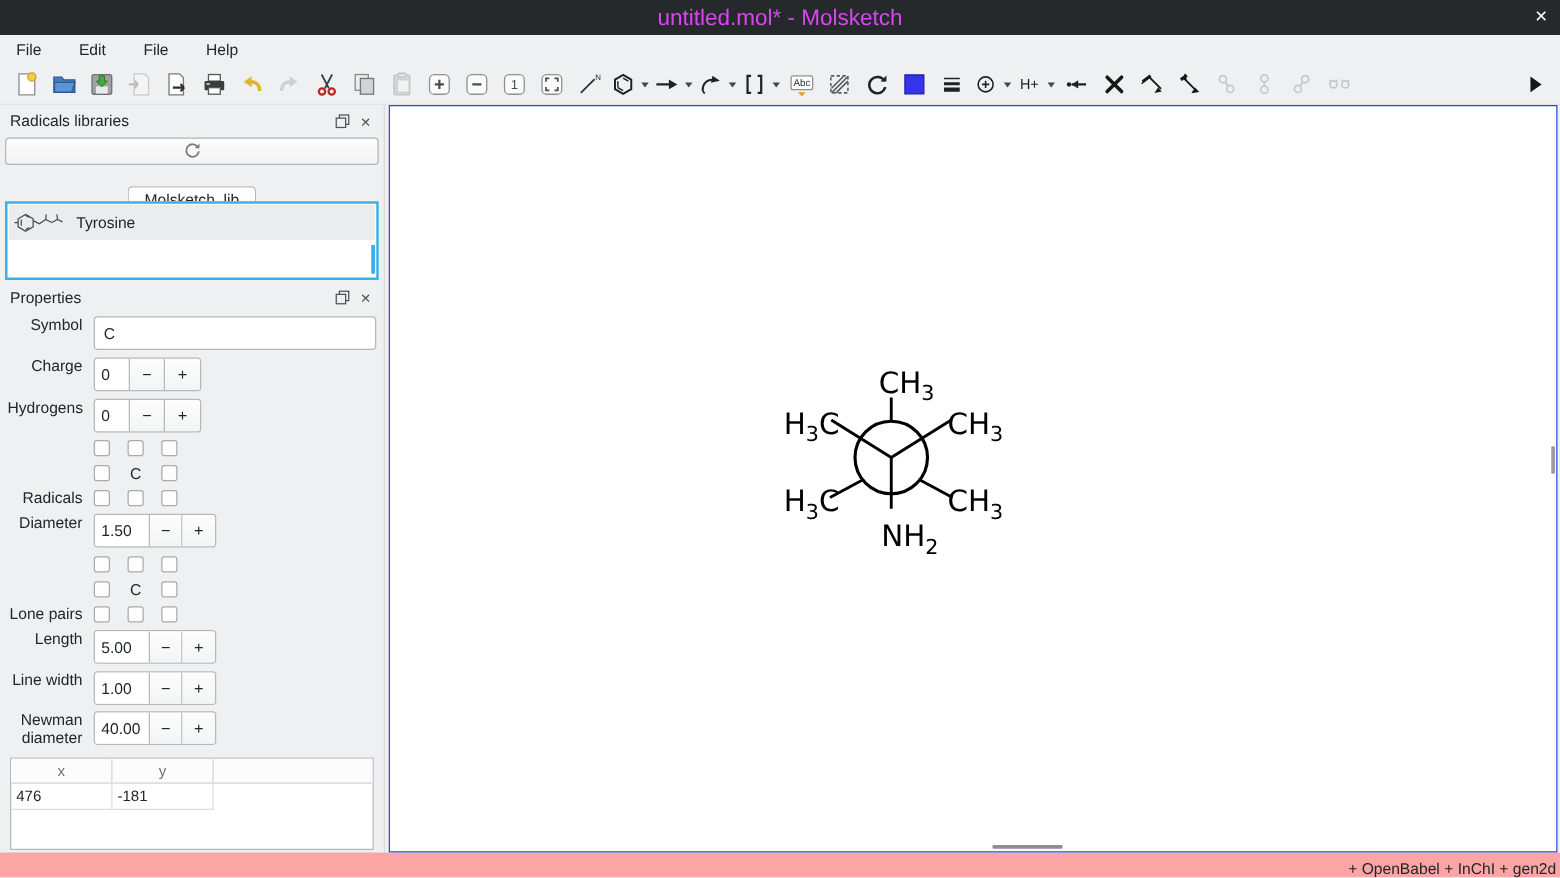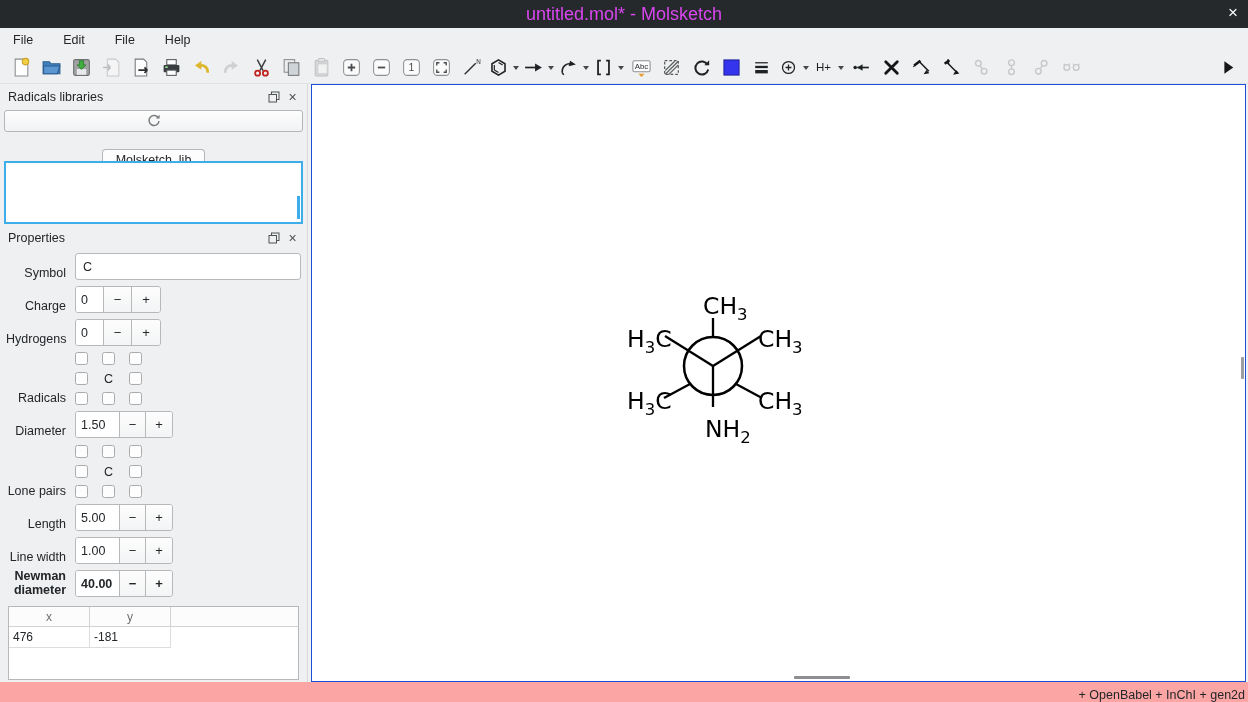--- a/index.html
+++ b/index.html
@@ -46,38 +46,38 @@
 
   .libbox { margin:0 4px; height:63px; background:#fff; border:2px solid #3daee9; position:relative; }
   .lib-item { height:28px; margin:1px; background:#ebecee; display:flex; align-items:center; padding-left:3px; }
   .lib-item .thumb { width:44px; height:26px; }
   .lib-item .thumb svg { width:44px; height:26px; }
   .lib-item .lbl { margin-left:7px; }
   .lib-scroll { position:absolute; right:1px; top:33px; width:3px; height:23px; background:#3daee9; }
 
   
   .props { flex:1; display:flex; flex-direction:column; }
-  .prow { display:flex; align-items:flex-end; margin:0 6px; }
+  .prow { display:flex; align-items:flex-start; margin:0 6px; }
   .plabel { width:60px; text-align:right; margin-right:9px; flex:none; }
   .grid-row { align-items:flex-end; }
   .grid-row .plabel { margin-top:4px; }
 
   .tinput { width:231px; height:27px; border:1px solid #b6b8ba; border-radius:3px; background:#fff; padding:0 7px; display:flex; align-items:center; }
 
   .spin { display:flex; height:27px; border:1px solid #b6b8ba; border-radius:3px; background:#fcfcfc; overflow:hidden; }
   .spin .val { background:#fff; padding:0 5px; display:flex; align-items:center; border-right:1px solid #b6b8ba; }
   .spin.narrow .val { width:28px; }
   .spin.wide .val { width:44px; }
   .spin .btn { width:28px; display:flex; align-items:center; justify-content:center; font-size:13px; border-right:1px solid #b6b8ba; background:linear-gradient(#fdfdfd,#f3f4f5); }
   .spin .btn:last-child { border-right:none; }
   .spin.wide .btn { width:26px; }
 
   .cgrid { display:grid; grid-template-columns:repeat(3,13px); column-gap:14px; row-gap:7px; }
   .cbox { width:13px; height:13px; border:1px solid #a9abad; border-radius:2.5px; background:#fdfdfd; }
-  .ccenter { width:13px; height:13px; display:flex; align-items:center; justify-content:center; } .mt5{margin-top:5px;font-weight:bold;} .mt6{margin-top:6px;} .mt7{margin-top:7px;}
+  .ccenter { width:13px; height:13px; display:flex; align-items:center; justify-content:center; } .mt5{margin-top:5px;} .mt6{margin-top:6px;} .mt7{margin-top:7px;}
 
   .coord-table { margin:9px 8px 0 8px; height:74px; background:#fff; border:1px solid #b6b8ba; font-size:12px; }
   .ct-head { display:flex; height:20px; background:#fcfcfc; border-bottom:1px solid #d2d3d4; color:#6e7173; }
   .ct-head .th { width:81px; border-right:1px solid #d2d3d4; display:flex; align-items:center; justify-content:center; }
   .ct-row { display:flex; height:21px; }
   .ct-row .td { width:81px; border-right:1px solid #dcddde; border-bottom:1px solid #dcddde; display:flex; align-items:center; padding-left:4px; color:#232629; }
 
   
   .mol-svg { position:absolute; left:0; top:0; }
   .mol-svg line, .mol-svg circle { stroke:#000; fill:none; }
@@ -444,20 +444,33 @@
             <path d="M12.6 1.8v3.8H8.8z" fill="#7b7e80"></path>
           </svg>
       </span>
     </div>
 
     <div class="tabbar">
       <span class="tab">Molsketch_lib</span>
     </div>
 
     <div class="libbox">
+        <div class="lib-item">
+          <span class="thumb"><svg viewBox="0 0 44 26">
+              <g fill="none" stroke="#4a4d4f" stroke-width="1">
+                <path d="M4.5 13H1.5"></path>
+                <path d="M10.5 6.5l6 3.5v6.5l-6 3.5-6-3.5V10z"></path>
+                <path d="M7 10.5v5M13.5 9l-3-1.7M13.5 17l-3 1.7"></path>
+                <path d="M16.5 11.5l5 2.5 5-3.5 5 2.5"></path>
+                <path d="M26.5 10.5l.5-4M31.5 13l4.5-2.5 4 2"></path>
+                <path d="M36 10.5l-.5-4"></path>
+              </g>
+            </svg></span>
+          <span class="lbl">Tyrosine</span>
+        </div>
 
       <div class="lib-scroll"></div>
     </div>
 
     <div class="props">
       <div class="dock-title mt6">
         <span class="dt-label">Properties</span>
         <span class="dticon">
           <svg viewBox="0 0 12 12">
               <rect x="3.5" y="1" width="7.5" height="7.5" fill="none" stroke="#4f5254"></rect>

